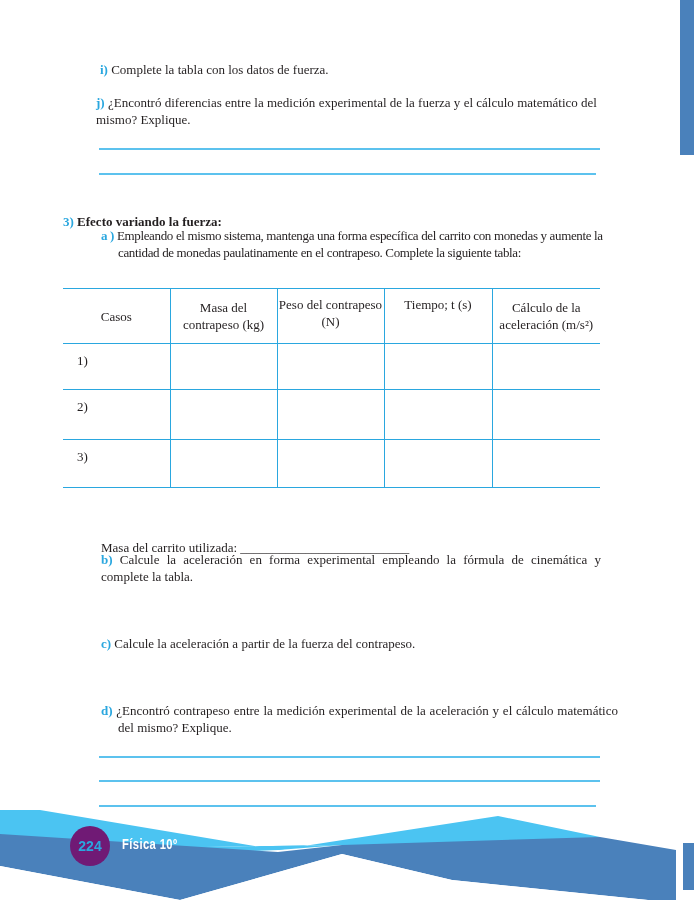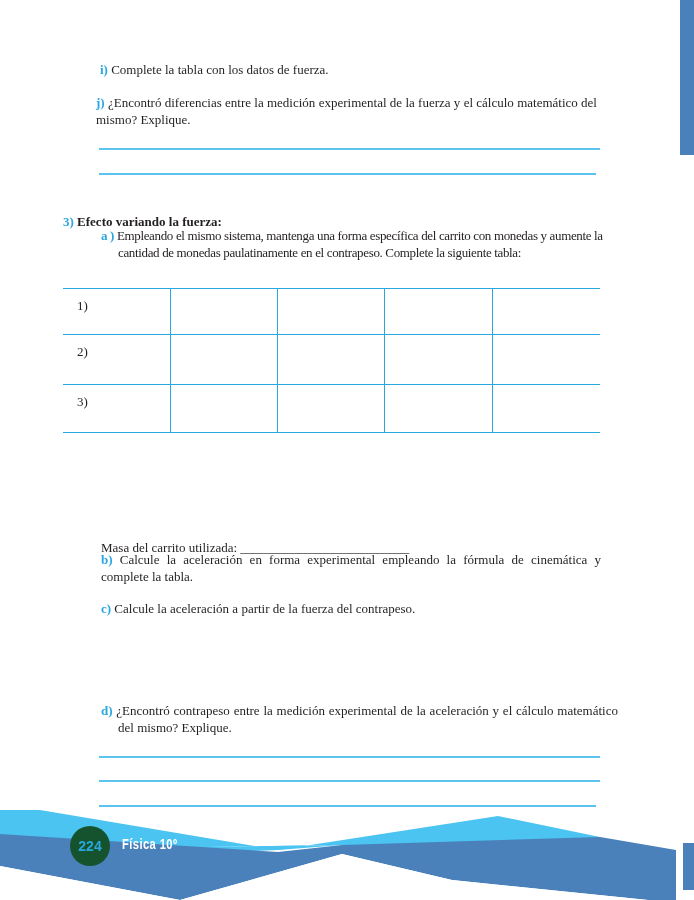--- a/index.html
+++ b/index.html
@@ -13,21 +13,21 @@
   .side-tab { position: absolute; left: 680px; top: 0; width: 14px; height: 155px; background: #4a81bb; }
   table.data { position: absolute; left: 63px; top: 288px; width: 537px; border-collapse: collapse; table-layout: fixed; }
   table.data td, table.data th { border: 1.5px solid #2aa7df; font-weight: normal; font-size: 13px; line-height: 17px; padding: 0; }
   table.data tr > *:first-child { border-left: none; }
   table.data tr > *:last-child { border-right: none; }
   table.data th { height: 47px; text-align: center; vertical-align: middle; }
   table.data td { vertical-align: top; }
   table.data td.case { padding-left: 14px; padding-top: 8px; }
   table.data th.tl { vertical-align: top; padding-top: 7px; }
   .footer { position: absolute; left: 0; top: 790px; width: 694px; height: 110px; }
-  .pagenum-circle { position: absolute; left: 70px; top: 826px; width: 40px; height: 40px; border-radius: 50%; background: #14532d;
+  .pagenum-circle { position: absolute; left: 70px; top: 826px; width: 40px; height: 40px; border-radius: 50%; background: #701a75;
                     display: flex; align-items: center; justify-content: center; }
   .pagenum { font-family: "Liberation Sans", sans-serif; font-weight: bold; color: #2aa7df; font-size: 14px; }
   .book-title { position: absolute; left: 122px; top: 836px; font-family: "Liberation Sans", sans-serif; font-weight: bold;
                 color: #ffffff; font-size: 14px; transform: scaleX(0.8); transform-origin: left; letter-spacing: 0.5px; }
 </style>
 </head>
 <body>
 
 <div class="side-tab"></div>
 
@@ -51,20 +51,27 @@
 
 <table class="data">
   <colgroup>
     <col style="width:107px">
       <col style="width:107px">
       <col style="width:107px">
       <col style="width:108px">
       <col style="width:108px">
   </colgroup>
   <tbody>
+      <tr>
+    <th>Casos</th>
+    <th>Masa del contrapeso (kg)</th>
+    <th class="tl">Peso del contrapeso (N)</th>
+    <th class="tl">Tiempo; t (s)</th>
+    <th>Cálculo de la aceleración (m/s²)</th>
+  </tr>
   <tr style="height:46px;">
     <td class="case">1)</td>
     <td></td>
     <td></td>
     <td></td>
     <td></td>
   </tr>
   <tr style="height:50px;">
     <td class="case">2)</td>
     <td></td>
@@ -83,21 +90,21 @@
   </table>
 
 <div class="abs txt" style="left:101px; top:517px;margin-top:22px;">
   <span>Masa del carrito utilizada: </span><span>__________________________</span>
 </div>
 
 <div class="abs txt just" style="left:101px; top:551px; width:500px;">
   <span class="lbl">b)</span><span> Calcule la aceleración en forma experimental empleando la fórmula de cinemática y complete la tabla.</span>
 </div>
 
-<div class="abs txt" style="left:101px; top:600px; width:500px;">
+<div class="abs txt" style="left:101px; top:635px; width:500px;">
   <span class="lbl">c)</span><span> Calcule la aceleración a partir de la fuerza del contrapeso.</span>
 </div>
 
 <div class="abs txt just" style="left:101px; top:702px; width:500px; padding-left:17px; text-indent:-17px;">
   <span class="lbl">d)</span><span> ¿Encontró contrapeso entre la medición experimental de la aceleración y el cálculo matemático del mismo? Explique.</span>
 </div>
 <div class="line" style="left:99px; top:756px; width:501px;"></div>
 <div class="line" style="left:99px; top:780px; width:501px;"></div>
 <div class="line" style="left:99px; top:805px; width:497px;"></div>
 

